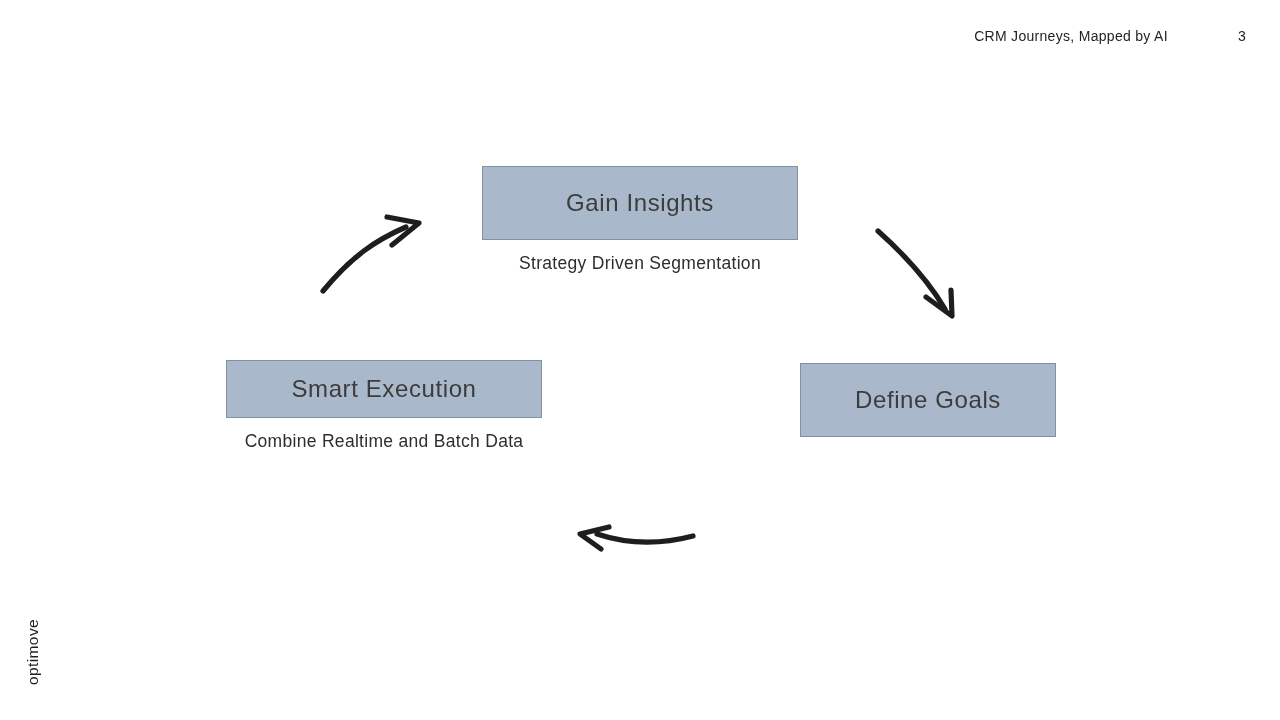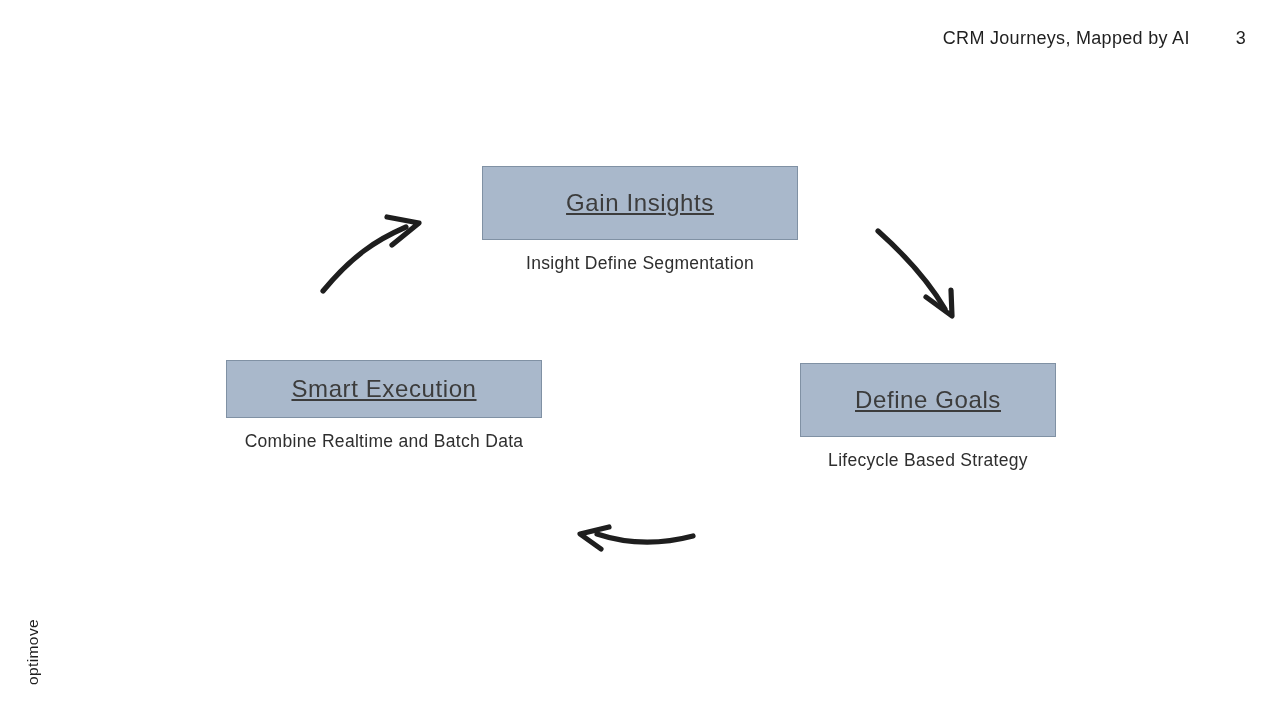--- a/index.html
+++ b/index.html
@@ -13,31 +13,31 @@
   }
   *{margin:0;padding:0;box-sizing:border-box;}
   html,body{width:1280px;height:720px;}
   body{font-family:"Liberation Sans","DejaVu Sans",sans-serif;background:#e8e8e8;}
   .slide{
     position:relative;width:1280px;height:720px;
     background:var(--background);overflow:hidden;
   }
   .header{
     position:absolute;top:28px;right:34px;
-    display:flex;align-items:baseline;gap:46px;
-    font-size:18px;color:var(--header-text);letter-spacing:0.3px;
+    display:flex;align-items:baseline;gap:70px;
+    font-size:14px;color:var(--header-text);letter-spacing:0.3px;
   }
   .arrows{position:absolute;left:0;top:0;width:1280px;height:720px;pointer-events:none;}
   .arrows path{fill:none;stroke:var(--arrow);stroke-width:5.2;stroke-linecap:round;stroke-linejoin:round;}
   .step{position:absolute;width:400px;text-align:center;}
   .step .box{
     width:316px;height:74px;margin:0 auto;
     background:var(--box-fill);border:1px solid var(--box-border);
     display:flex;align-items:center;justify-content:center;
-    font-size:24px;color:var(--title-text);letter-spacing:0.6px;text-decoration:underline;
+    font-size:24px;color:var(--title-text);letter-spacing:0.6px;
   }
   .step .subtitle{
     margin-top:13px;font-size:17.5px;color:var(--subtitle-text);letter-spacing:0.3px;
   }
   .step-top{left:440px;top:166px;}
   .step-left{left:184px;top:360px;}
   .step-left .box{height:58px;}
   .step-right{left:728px;top:363px;}
   .step-right .box{width:256px;}
   .logo{
@@ -68,28 +68,27 @@
     <g>
       <path d="M693,536 C655,546 624,543 597,534"></path>
       <path d="M609,527 L580,534 L601,549"></path>
     </g>
   </svg>
 
   <div class="step step-top">
     <div class="box">
       <span>Gain Insights</span>
     </div>
-    <div class="subtitle">Insight Define Segmentation</div>
+    <div class="subtitle">Strategy Driven Segmentation</div>
   </div>
 
   <div class="step step-right">
     <div class="box">
       <span>Define Goals</span>
     </div>
-    <div class="subtitle">Lifecycle Based Strategy</div>
   </div>
 
   <div class="step step-left">
     <div class="box">
       <span>Smart Execution</span>
     </div>
     <div class="subtitle">Combine Realtime and Batch Data</div>
   </div>
 
   <div class="logo">optimove</div>

